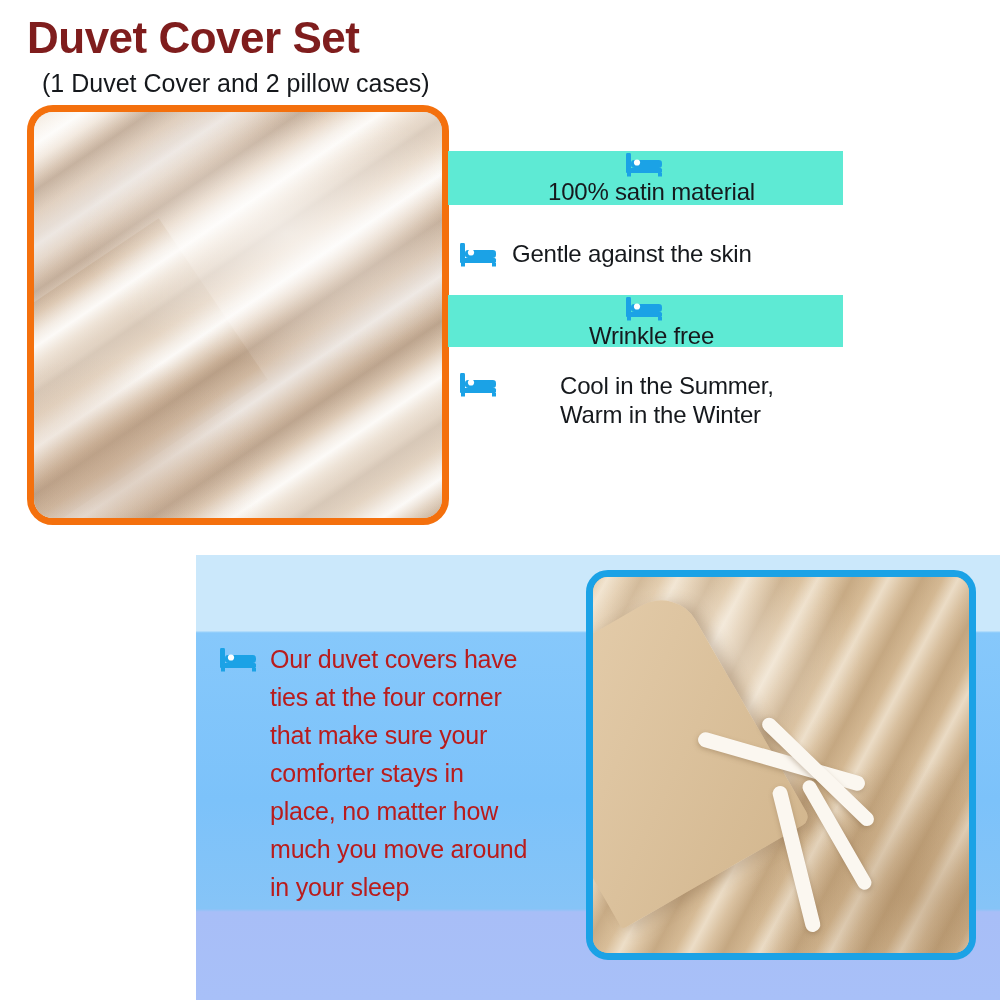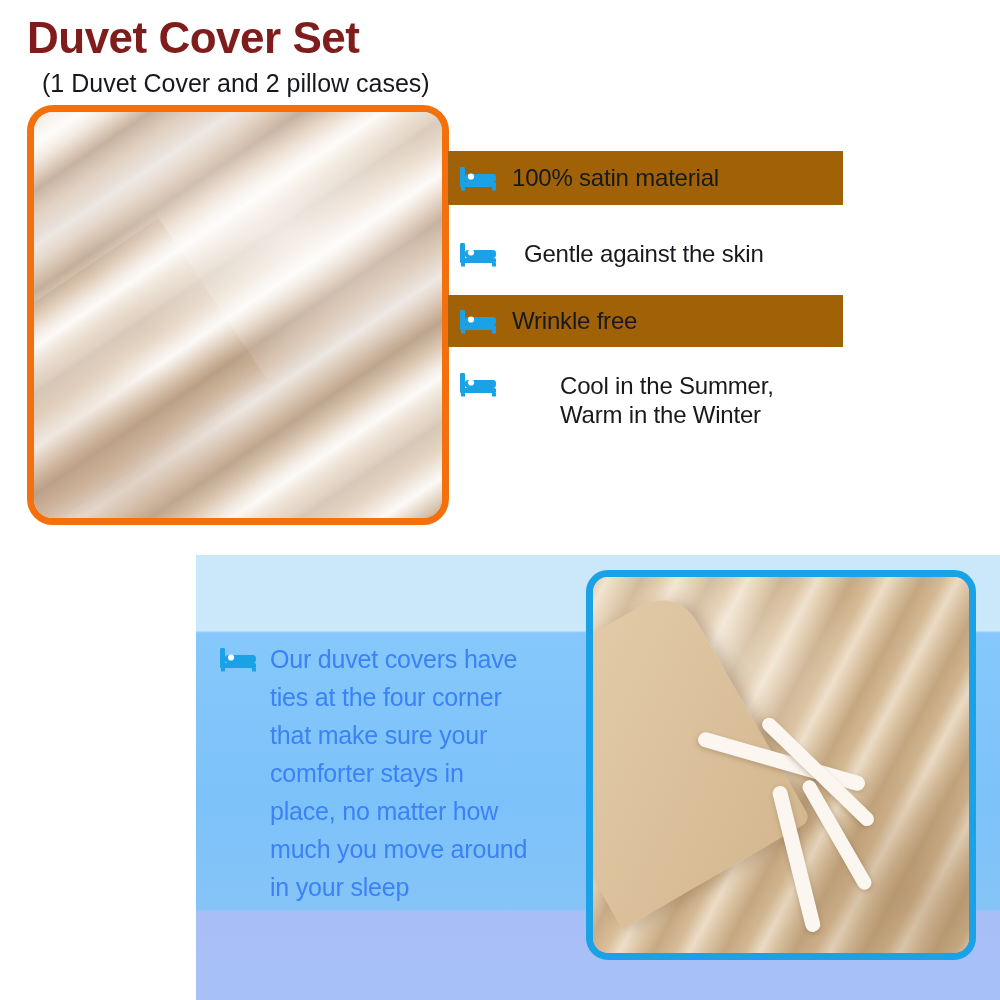--- a/index.html
+++ b/index.html
@@ -125,39 +125,39 @@
     width: 400px;
   }
   .feature-row {
     position: absolute;
     left: 0;
     width: 395px;
     display: flex;
     align-items: flex-start;
     padding: 0 0 0 12px;
   }
-  .feature-row.banded { background: #a16207; }
+  .feature-row.banded { background: #5eead4; flex-direction: column; }
 
   .bed-icon {
     flex: 0 0 auto;
     width: 40px;
     height: 26px;
     margin-right: 12px;
     display: block;
   }
   .feature-text {
     font-size: 24px;
     color: #16191d;
     line-height: 1.22;
     white-space: pre-line;
     letter-spacing: -0.2px;
   }
 
   #row-1 { top: 11px;  height: 54px; align-items: center; }
-  #row-2 { top: 92px;  height: 44px; align-items: center; gap: 12px; }
+  #row-2 { top: 92px;  height: 44px; align-items: center; }
   #row-3 { top: 155px; height: 52px; align-items: center; }
   #row-4 { top: 227px; height: 80px; padding-top: 4px; gap: 48px; }
 
   
   #bottom-panel {
     position: absolute;
     left: 196px;
     top: 555px;
     width: 804px;
     height: 445px;
@@ -178,21 +178,21 @@
     left: 220px;
     top: 640px;
     width: 370px;
     display: flex;
     align-items: flex-start;
   }
   #bottom-text .bed-icon { margin-right: 10px; margin-top: 6px; }
   #bottom-paragraph {
     font-size: 25px;
     line-height: 1.52;
-    color: #3b82f6;
+    color: #b91c1c;
     letter-spacing: -0.2px;
     white-space: pre-line;
   }
 
   
   #inset-photo {
     position: absolute;
     left: 586px;
     top: 570px;
     width: 390px;

